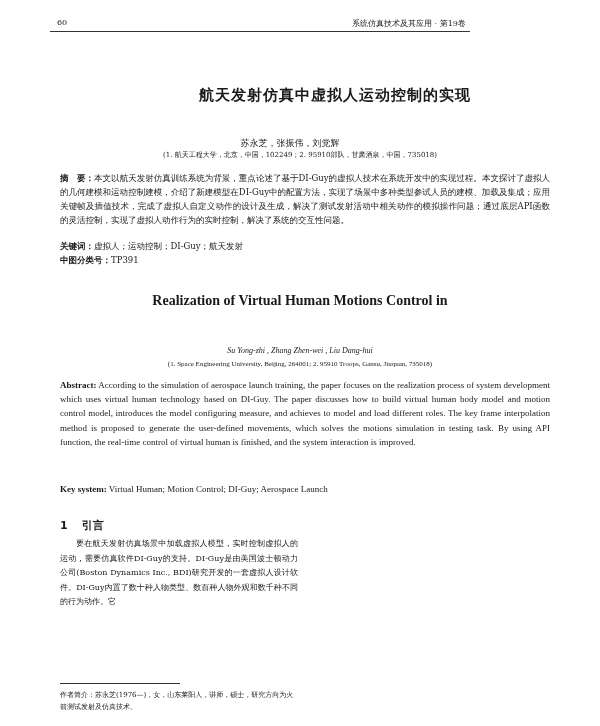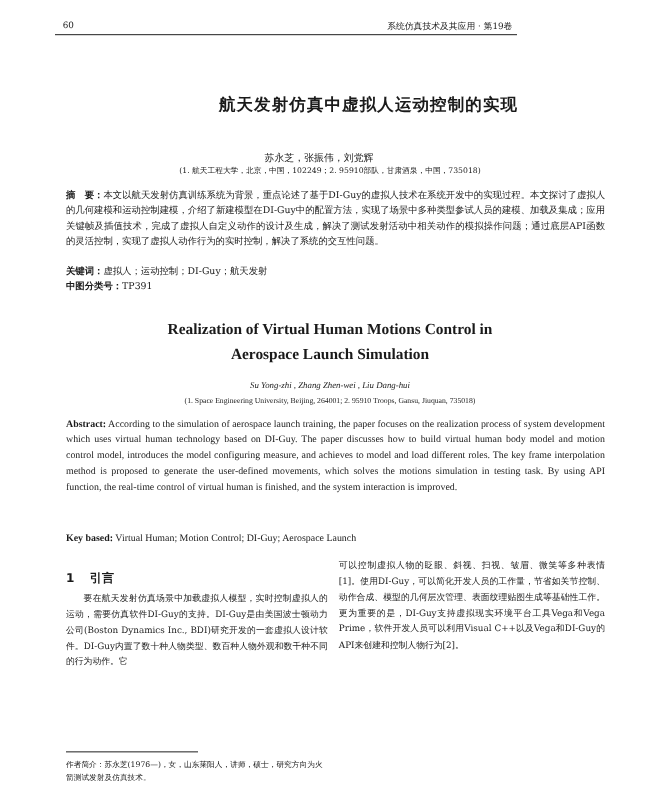--- a/index.html
+++ b/index.html
@@ -48,40 +48,38 @@
 </div>
 <div class="abs kw-cn">
   <b>关键词：</b><span>虚拟人；运动控制；DI-Guy；航天发射</span>
 </div>
 <div class="abs cls-cn">
   <b>中图分类号：</b><span>TP391</span>
 </div>
 
 <div class="abs title-en">
   <div>Realization of Virtual Human Motions Control in</div>
-  <div>Aerospace Launch Simulation</div>
 </div>
 <div class="abs authors-en">Su Yong-zhi , Zhang Zhen-wei , Liu Dang-hui</div>
 <div class="abs aff-en">(1. Space Engineering University, Beijing, 264001; 2. 95910 Troops, Gansu, Jiuquan, 735018)</div>
 
 <div class="abs abs-en">
   <b>Abstract:</b> <span>According to the simulation of aerospace launch training, the paper focuses on the realization process of system development which uses virtual human technology based on DI-Guy. The paper discusses how to build virtual human body model and motion control model, introduces the model configuring measure, and achieves to model and load different roles. The key frame interpolation method is proposed to generate the user-defined movements, which solves the motions simulation in testing task. By using API function, the real-time control of virtual human is finished, and the system interaction is improved.</span>
 </div>
 <div class="abs kw-en">
-  <b>Key based:</b> <span>Virtual Human; Motion Control; DI-Guy; Aerospace Launch</span>
+  <b>Key system:</b> <span>Virtual Human; Motion Control; DI-Guy; Aerospace Launch</span>
 </div>
 
 <div class="abs sec">
   <span class="num">1</span><span>引言</span>
 </div>
 
 <div class="abs col col-left">
   <p class="indent">要在航天发射仿真场景中加载虚拟人模型，实时控制虚拟人的运动，需要仿真软件DI-Guy的支持。DI-Guy是由美国波士顿动力公司(Boston Dynamics Inc., BDI)研究开发的一套虚拟人设计软件。DI-Guy内置了数十种人物类型、数百种人物外观和数千种不同的行为动作。它</p>
 </div>
 
 <div class="abs col col-right">
-  <p>可以控制虚拟人物的眨眼、斜视、扫视、皱眉、微笑等多种表情[1]。使用DI-Guy，可以简化开发人员的工作量，节省如关节控制、动作合成、模型的几何层次管理、表面纹理贴图生成等基础性工作。更为重要的是，DI-Guy支持虚拟现实环境平台工具Vega和Vega Prime，软件开发人员可以利用Visual C++以及Vega和DI-Guy的API来创建和控制人物行为[2]。</p>
 </div>
 
 <div class="abs fn-rule"></div>
 <div class="abs fn">
   <span>作者简介：</span><span>苏永芝(1976—)，女，山东莱阳人，讲师，硕士，研究方向为火箭测试发射及仿真技术。</span>
 </div>
 
 </body></html>

